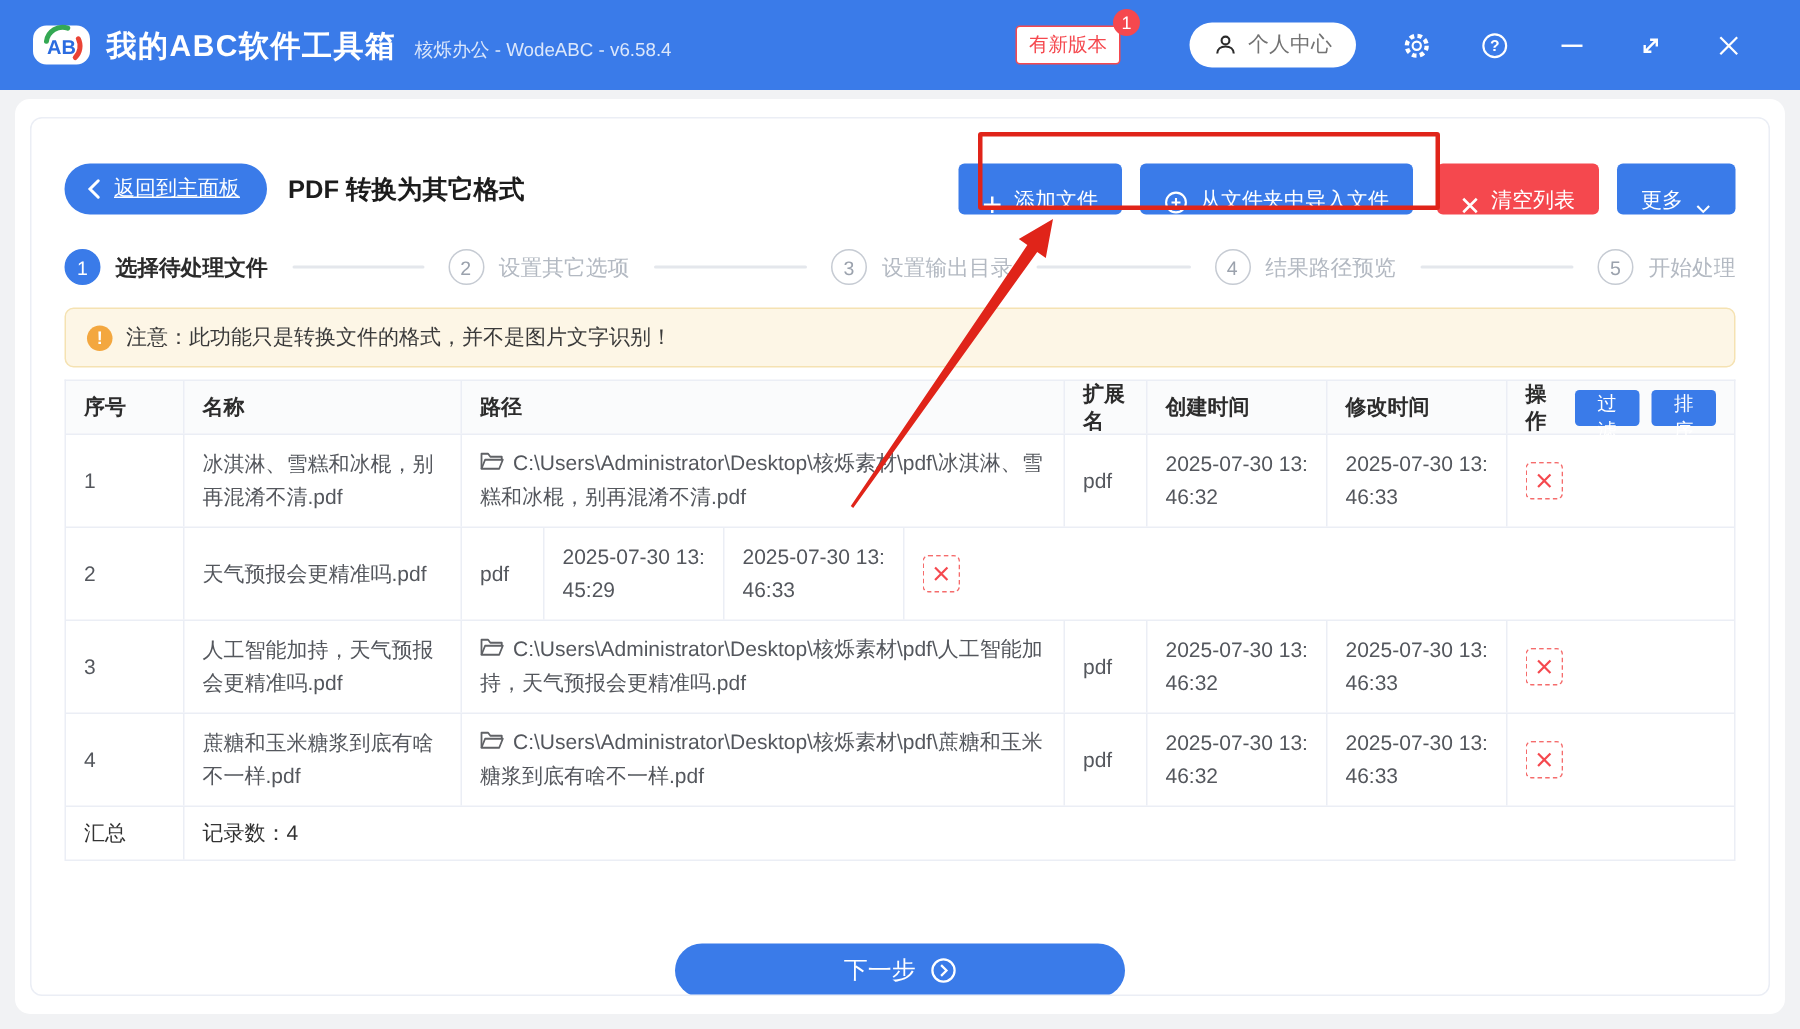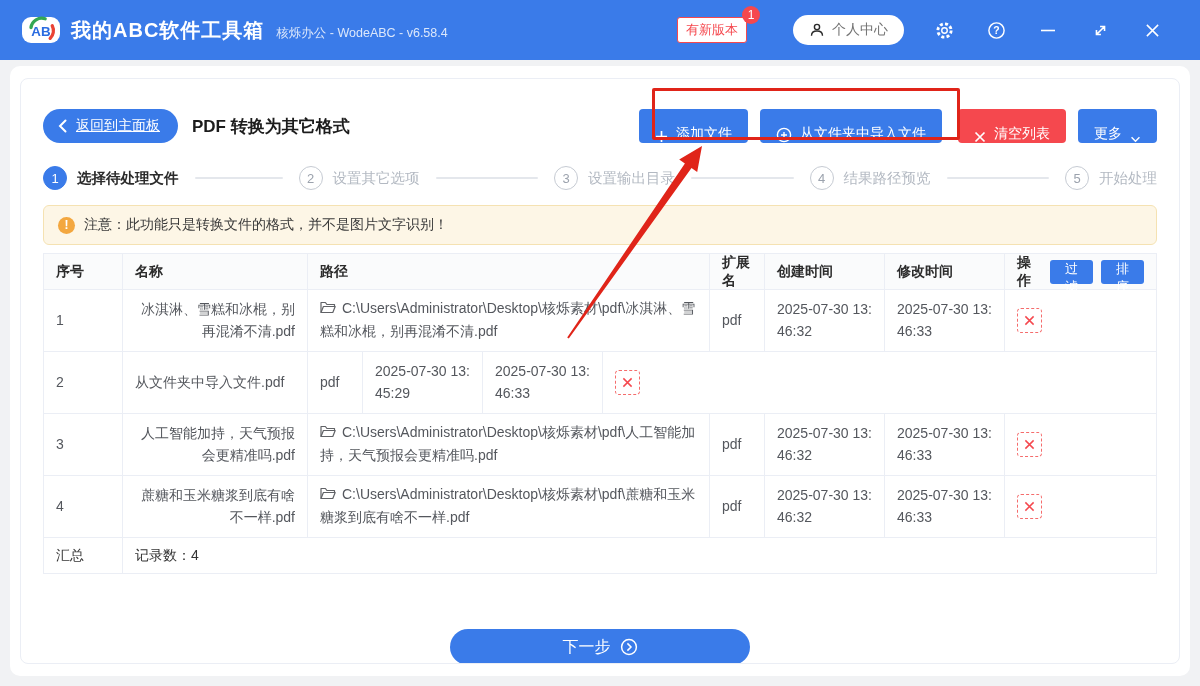--- a/index.html
+++ b/index.html
@@ -92,21 +92,21 @@
   
   .ftable { margin-top:8px; border:1px solid #EBEEF5; border-bottom:none; }
   .thead, .trow, .tsummary { display:flex; }
   .thead {
     background:#FAFBFC; height:36px; align-items:center;
     font-size:14px; font-weight:bold; color:#2c2c2c; border-bottom:1px solid #EBEEF5;
   }
   .cell { padding:0 12px; border-left:1px solid #EBEEF5; align-self:stretch; display:flex; align-items:center; }
   .cell:first-child { border-left:none; }
   .c-idx { width:78px; }
-  .c-name { width:185px;text-align:right; }
+  .c-name { width:185px; }
   .c-path { flex:1; min-width:0; }
   .c-ext { width:55px; }
   .c-created { width:120px; }
   .c-modified { width:120px; }
   .c-op { width:152px; }
   .th-op { gap:8px; }
   .mini-btn {
     height:24px; border:none; border-radius:3px; background:#3A7BE9; color:#fff;
     font-size:13px; font-weight:normal; padding:0 10px; cursor:pointer;
   }
@@ -334,21 +334,21 @@
                 </svg>
       </button>
     </div>
   </div>
 
   <div class="trow">
     <div class="cell c-idx">
               <span class="b-idx">2</span>
             </div>
     <div class="cell c-name">
-              <span class="wrap b-name">从文件夹中导入文件.pdf</span>
+              <span class="wrap b-name">天气预报会更精准吗.pdf</span>
             </div>
     <div class="cell c-ext">
               <span class="b-ext">pdf</span>
             </div>
     <div class="cell c-created">
               <span class="wrap b-created">2025-07-30 13:45:29</span>
             </div>
     <div class="cell c-modified">
               <span class="wrap b-modified">2025-07-30 13:46:33</span>
             </div>

